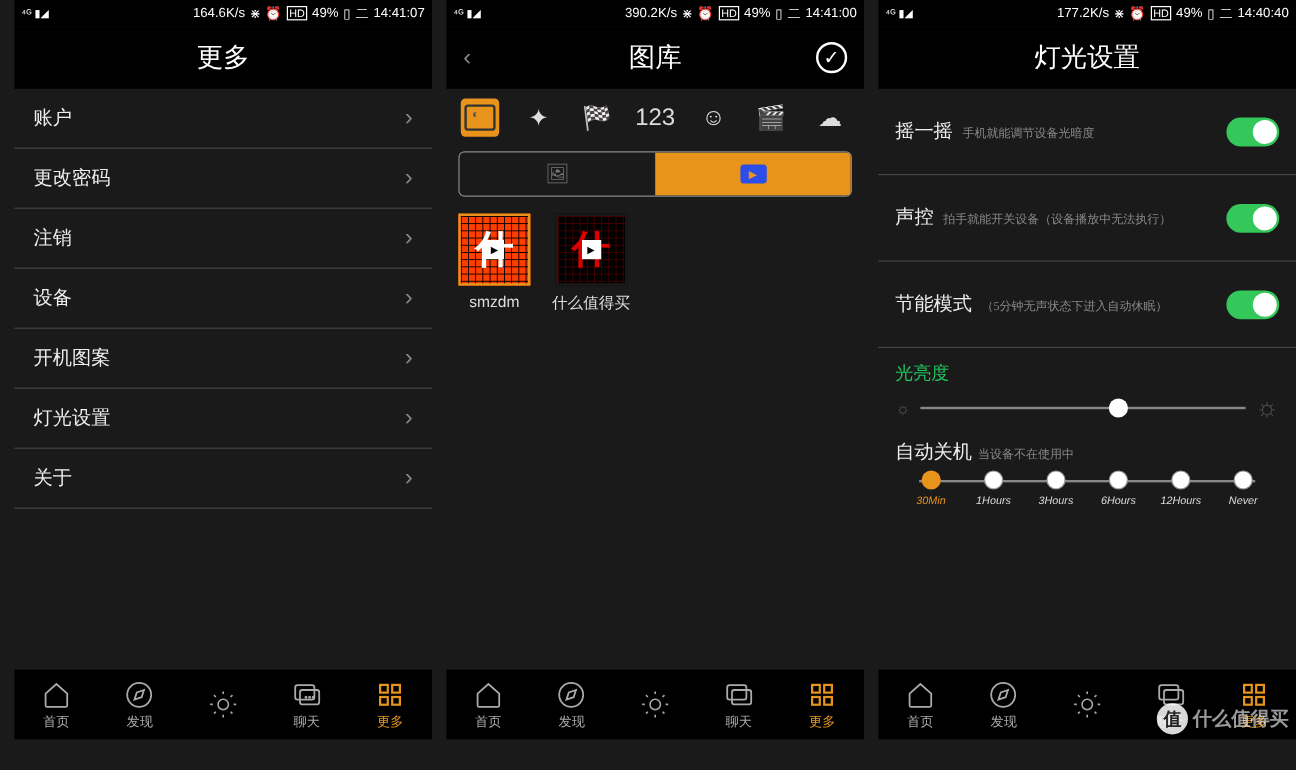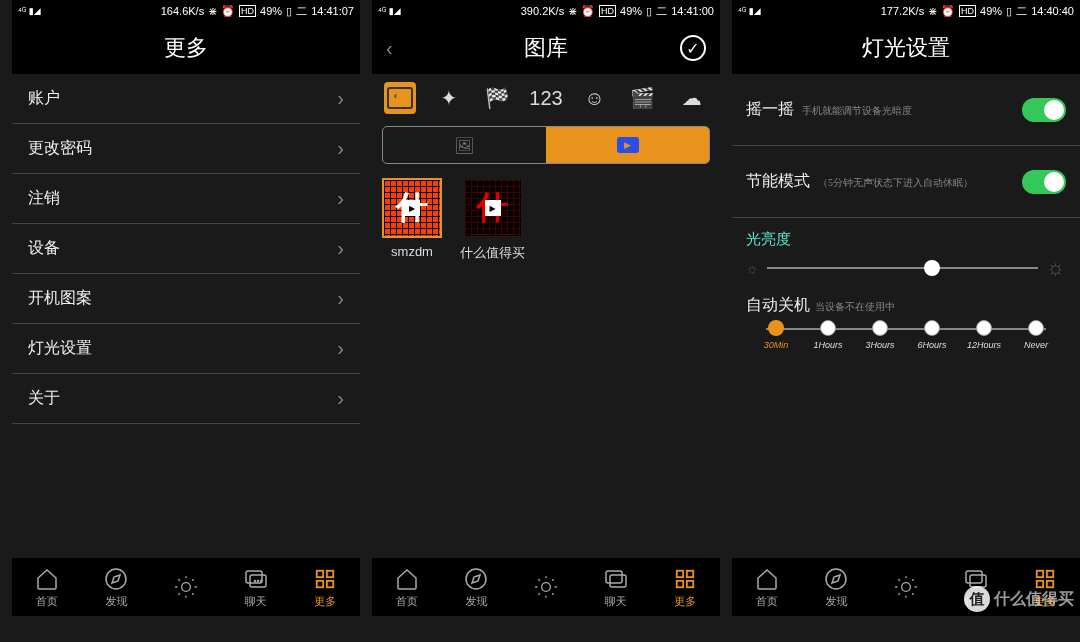--- a/index.html
+++ b/index.html
@@ -53,21 +53,21 @@
 
     
     .setting-row { height: 72px; display: flex; align-items: center; justify-content: space-between; padding: 0 14px; border-bottom: 1px solid #444; gap: 34px; }
     .setting-txt { display: flex; align-items: baseline; gap: 8px; }
     .setting-title { color: #eee; font-size: 16px; }
     .setting-desc { color: #888; font-size: 10px; font-family: Liberation Serif, serif; }
     .switch { width: 44px; height: 24px; background: #34c759; border-radius: 12px; position: relative; }
     .switch::after { content: ""; position: absolute; right: 2px; top: 2px; width: 20px; height: 20px; background: #fff; border-radius: 50%; }
 
     .slider-sec { padding: 12px 14px 4px; }
-    .slider-title { color: #5eead4; font-size: 15px; margin-bottom: 6px; }
+    .slider-title { color: #22c55e; font-size: 15px; margin-bottom: 6px; }
     .slider-wrap { display: flex; align-items: center; gap: 8px; }
     .sun-sm { color: #555; font-size: 14px; }
     .sun-lg { color: #555; font-size: 22px; }
     .track { flex: 1; height: 2px; background: #888; position: relative; }
     .handle { position: absolute; top: -7px; left: 58%; width: 16px; height: 16px; background: #fff; border-radius: 50%; }
 
     .auto-off { padding: 10px 14px 0; }
     .auto-off-top { display: flex; align-items: baseline; gap: 5px; margin-bottom: 4px; }
     .steps-wrap { position: relative; height: 40px; margin: 4px 4px 0; }
     .steps-track { position: absolute; top: 8px; left: 5%; right: 5%; height: 2px; background: #888; }
@@ -337,20 +337,27 @@
   </div>
 
   <div class="setting-row">
     <div class="setting-txt">
       <span class="setting-title">摇一摇</span>
       <span class="setting-desc">手机就能调节设备光暗度</span>
     </div>
     <div class="switch"></div>
   </div>
 
+  <div class="setting-row">
+    <div class="setting-txt">
+      <span class="setting-title">声控</span>
+      <span class="setting-desc">拍手就能开关设备（设备播放中无法执行）</span>
+    </div>
+    <div class="switch"></div>
+  </div>
 
   <div class="setting-row">
     <div class="setting-txt">
       <span class="setting-title">节能模式</span>
       <span class="setting-desc">（5分钟无声状态下进入自动休眠）</span>
     </div>
     <div class="switch"></div>
   </div>
 
   <div class="slider-sec">

